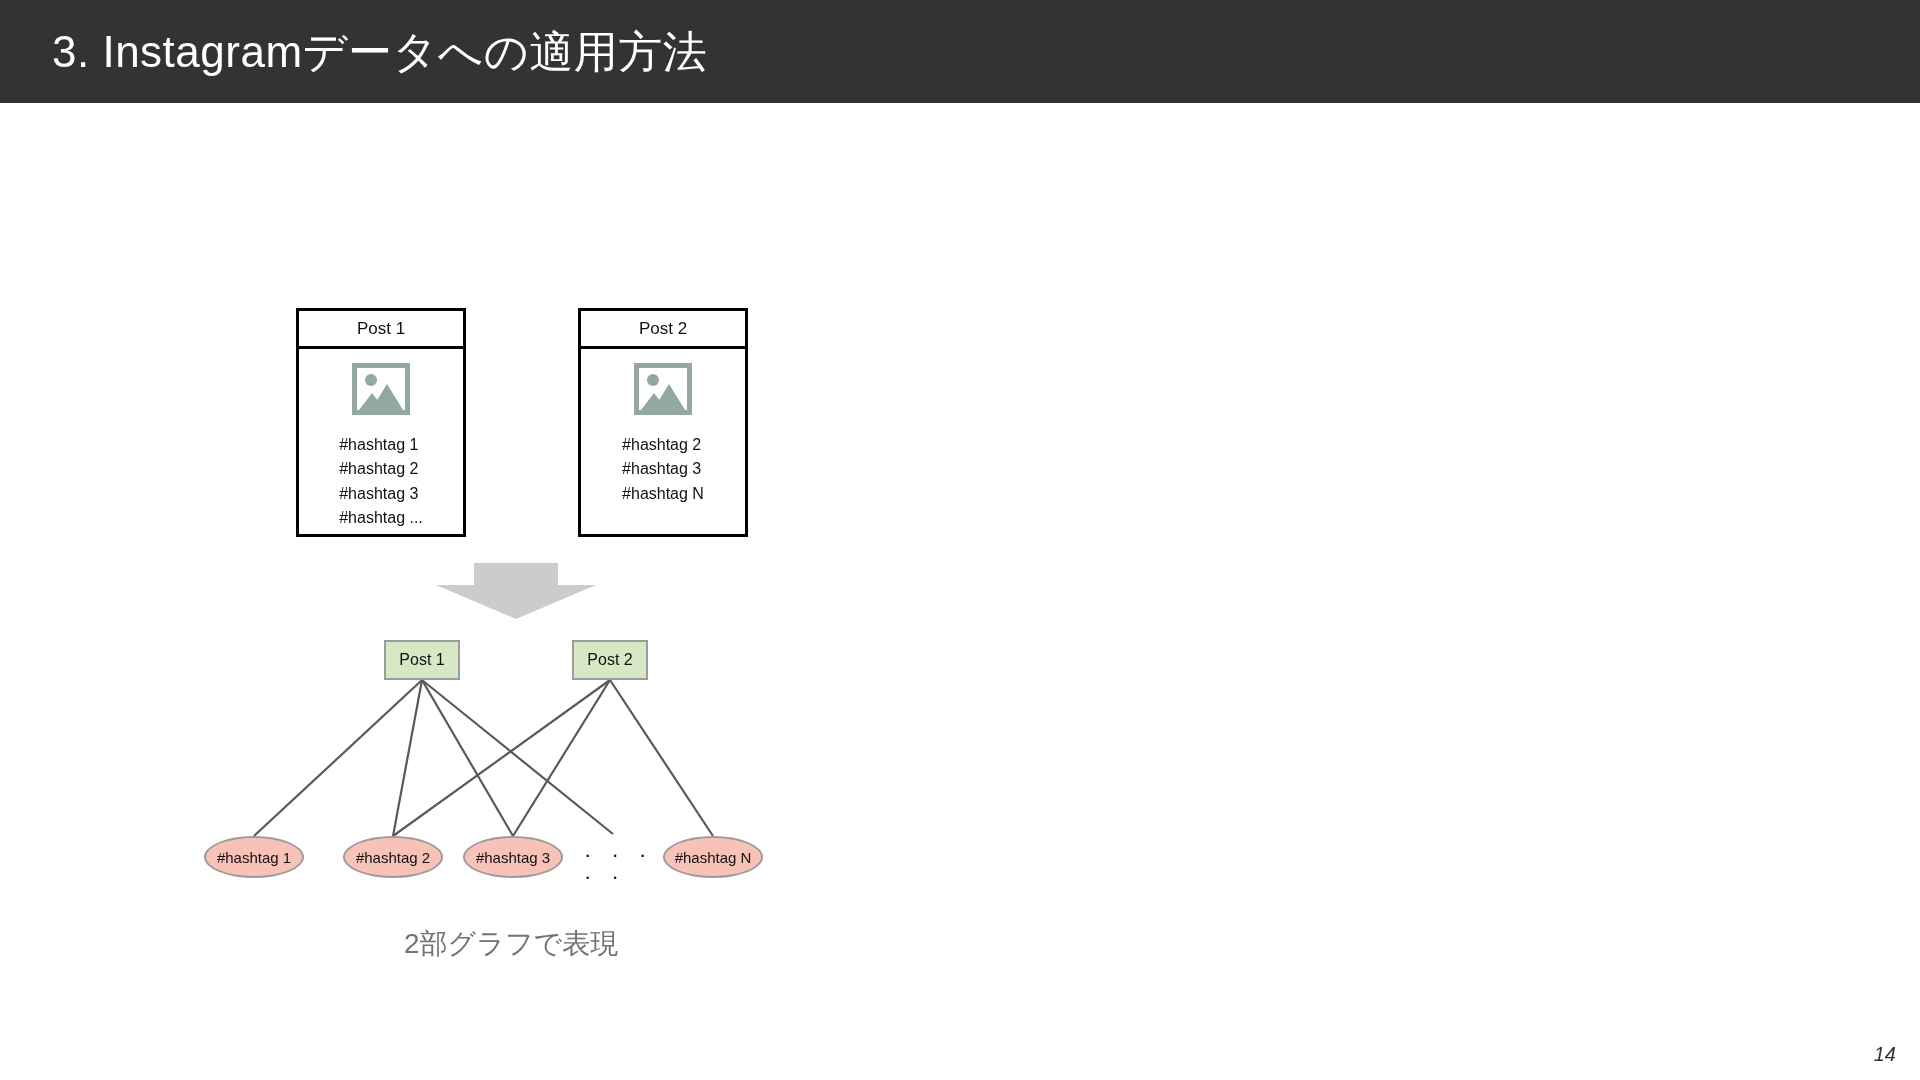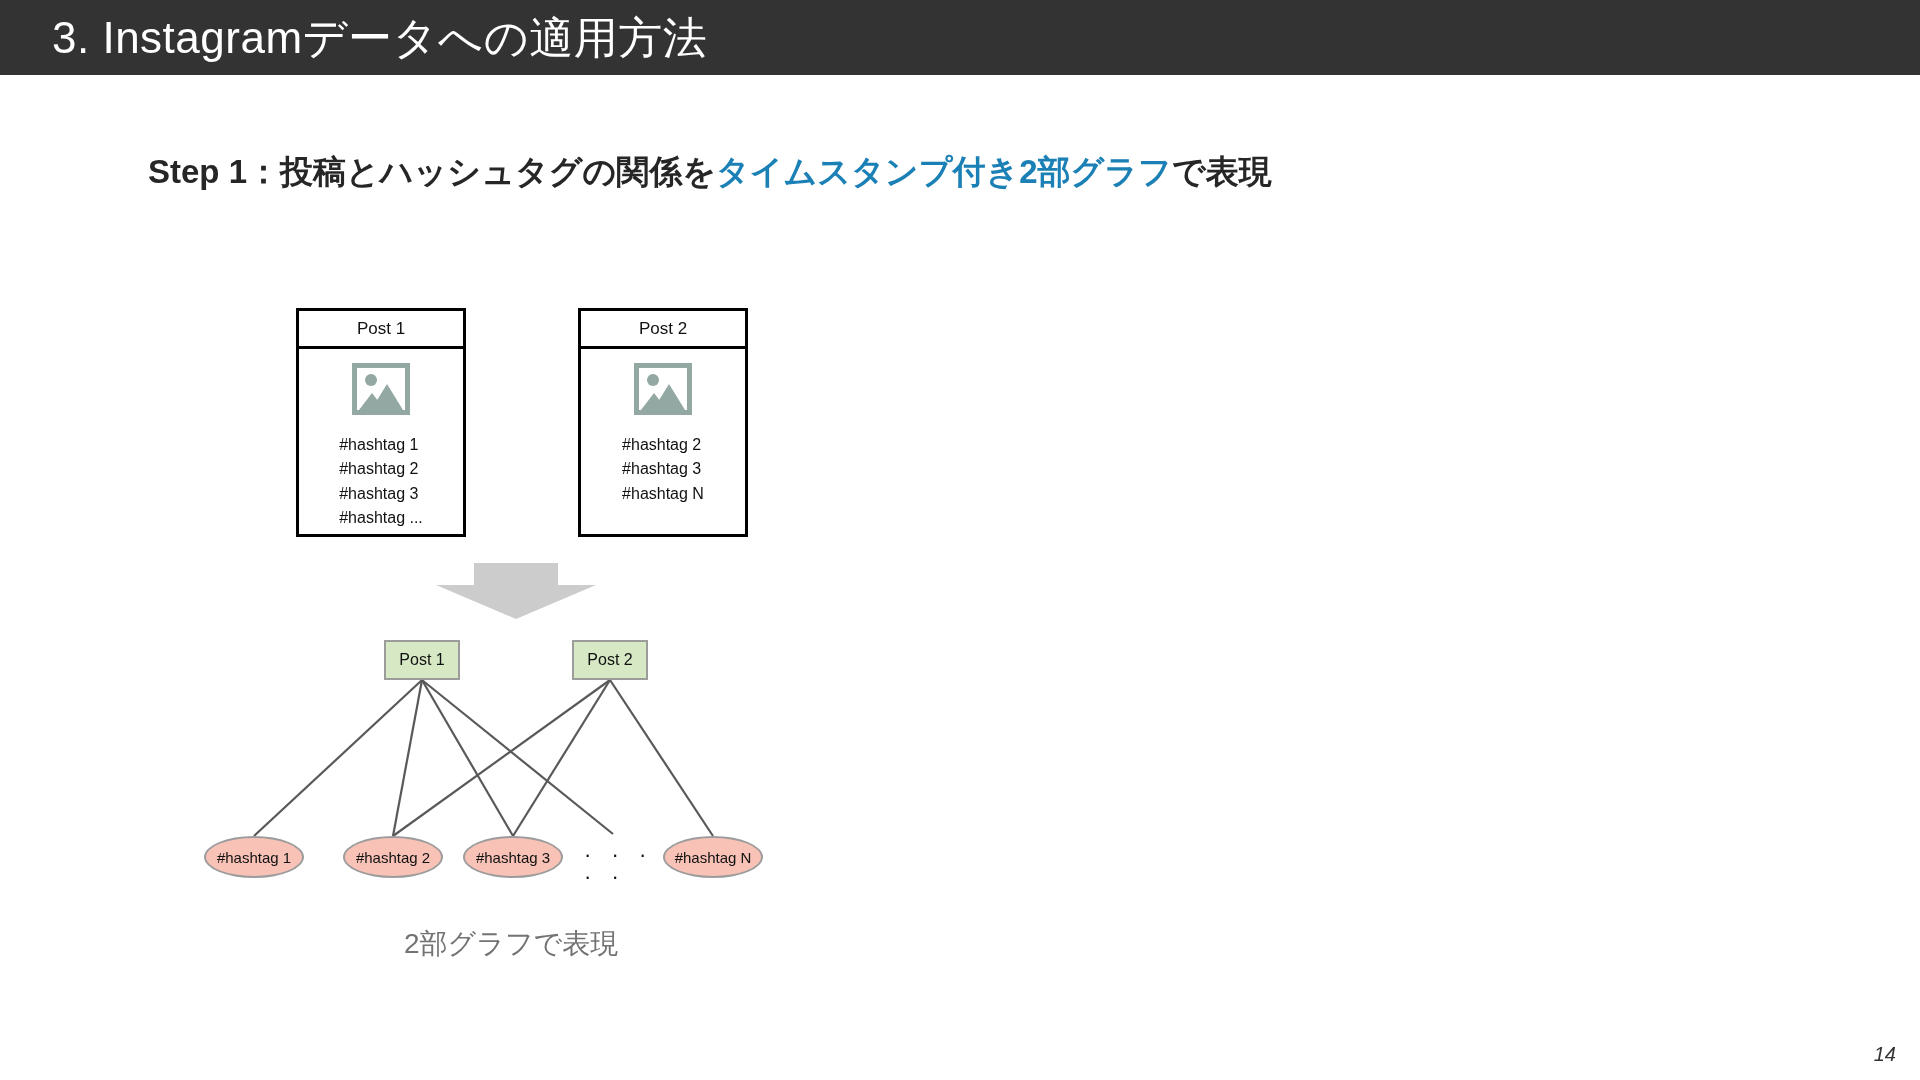--- a/index.html
+++ b/index.html
@@ -18,21 +18,21 @@
     height: 1080px;
     background: #ffffff;
   }
 
   
   #header-bar {
     position: absolute;
     left: 0;
     top: 0;
     width: 1920px;
-    height: 75px;
+    height: 103px;
     background: #333333;
   }
 
   #header-title {
     position: absolute;
     left: 52px;
     top: 50%;
     transform: translateY(-50%);
     color: #ffffff;
     font-size: 44px;
@@ -206,23 +206,20 @@
 </style>
 </head>
 <body>
 
 <div id="slide">
 
   <div id="header-bar">
     <div id="header-title">3. Instagramデータへの適用方法</div>
   </div>
 
-  <div id="subtitle">
-    <span>Step 1：投稿とハッシュタグの関係を</span><span class="hl">タイムスタンプ付き2部グラフ</span><span>で表現</span>
-  </div>
 
   <div class="post-card" id="post-card-1">
     <div class="post-card-header">Post 1</div>
     <div class="post-card-body">
       <div class="img-placeholder">
         <span class="sun"></span>
         <span class="mtn-a"></span>
         <span class="mtn-b"></span>
       </div>
       <div class="hashtag-list">

